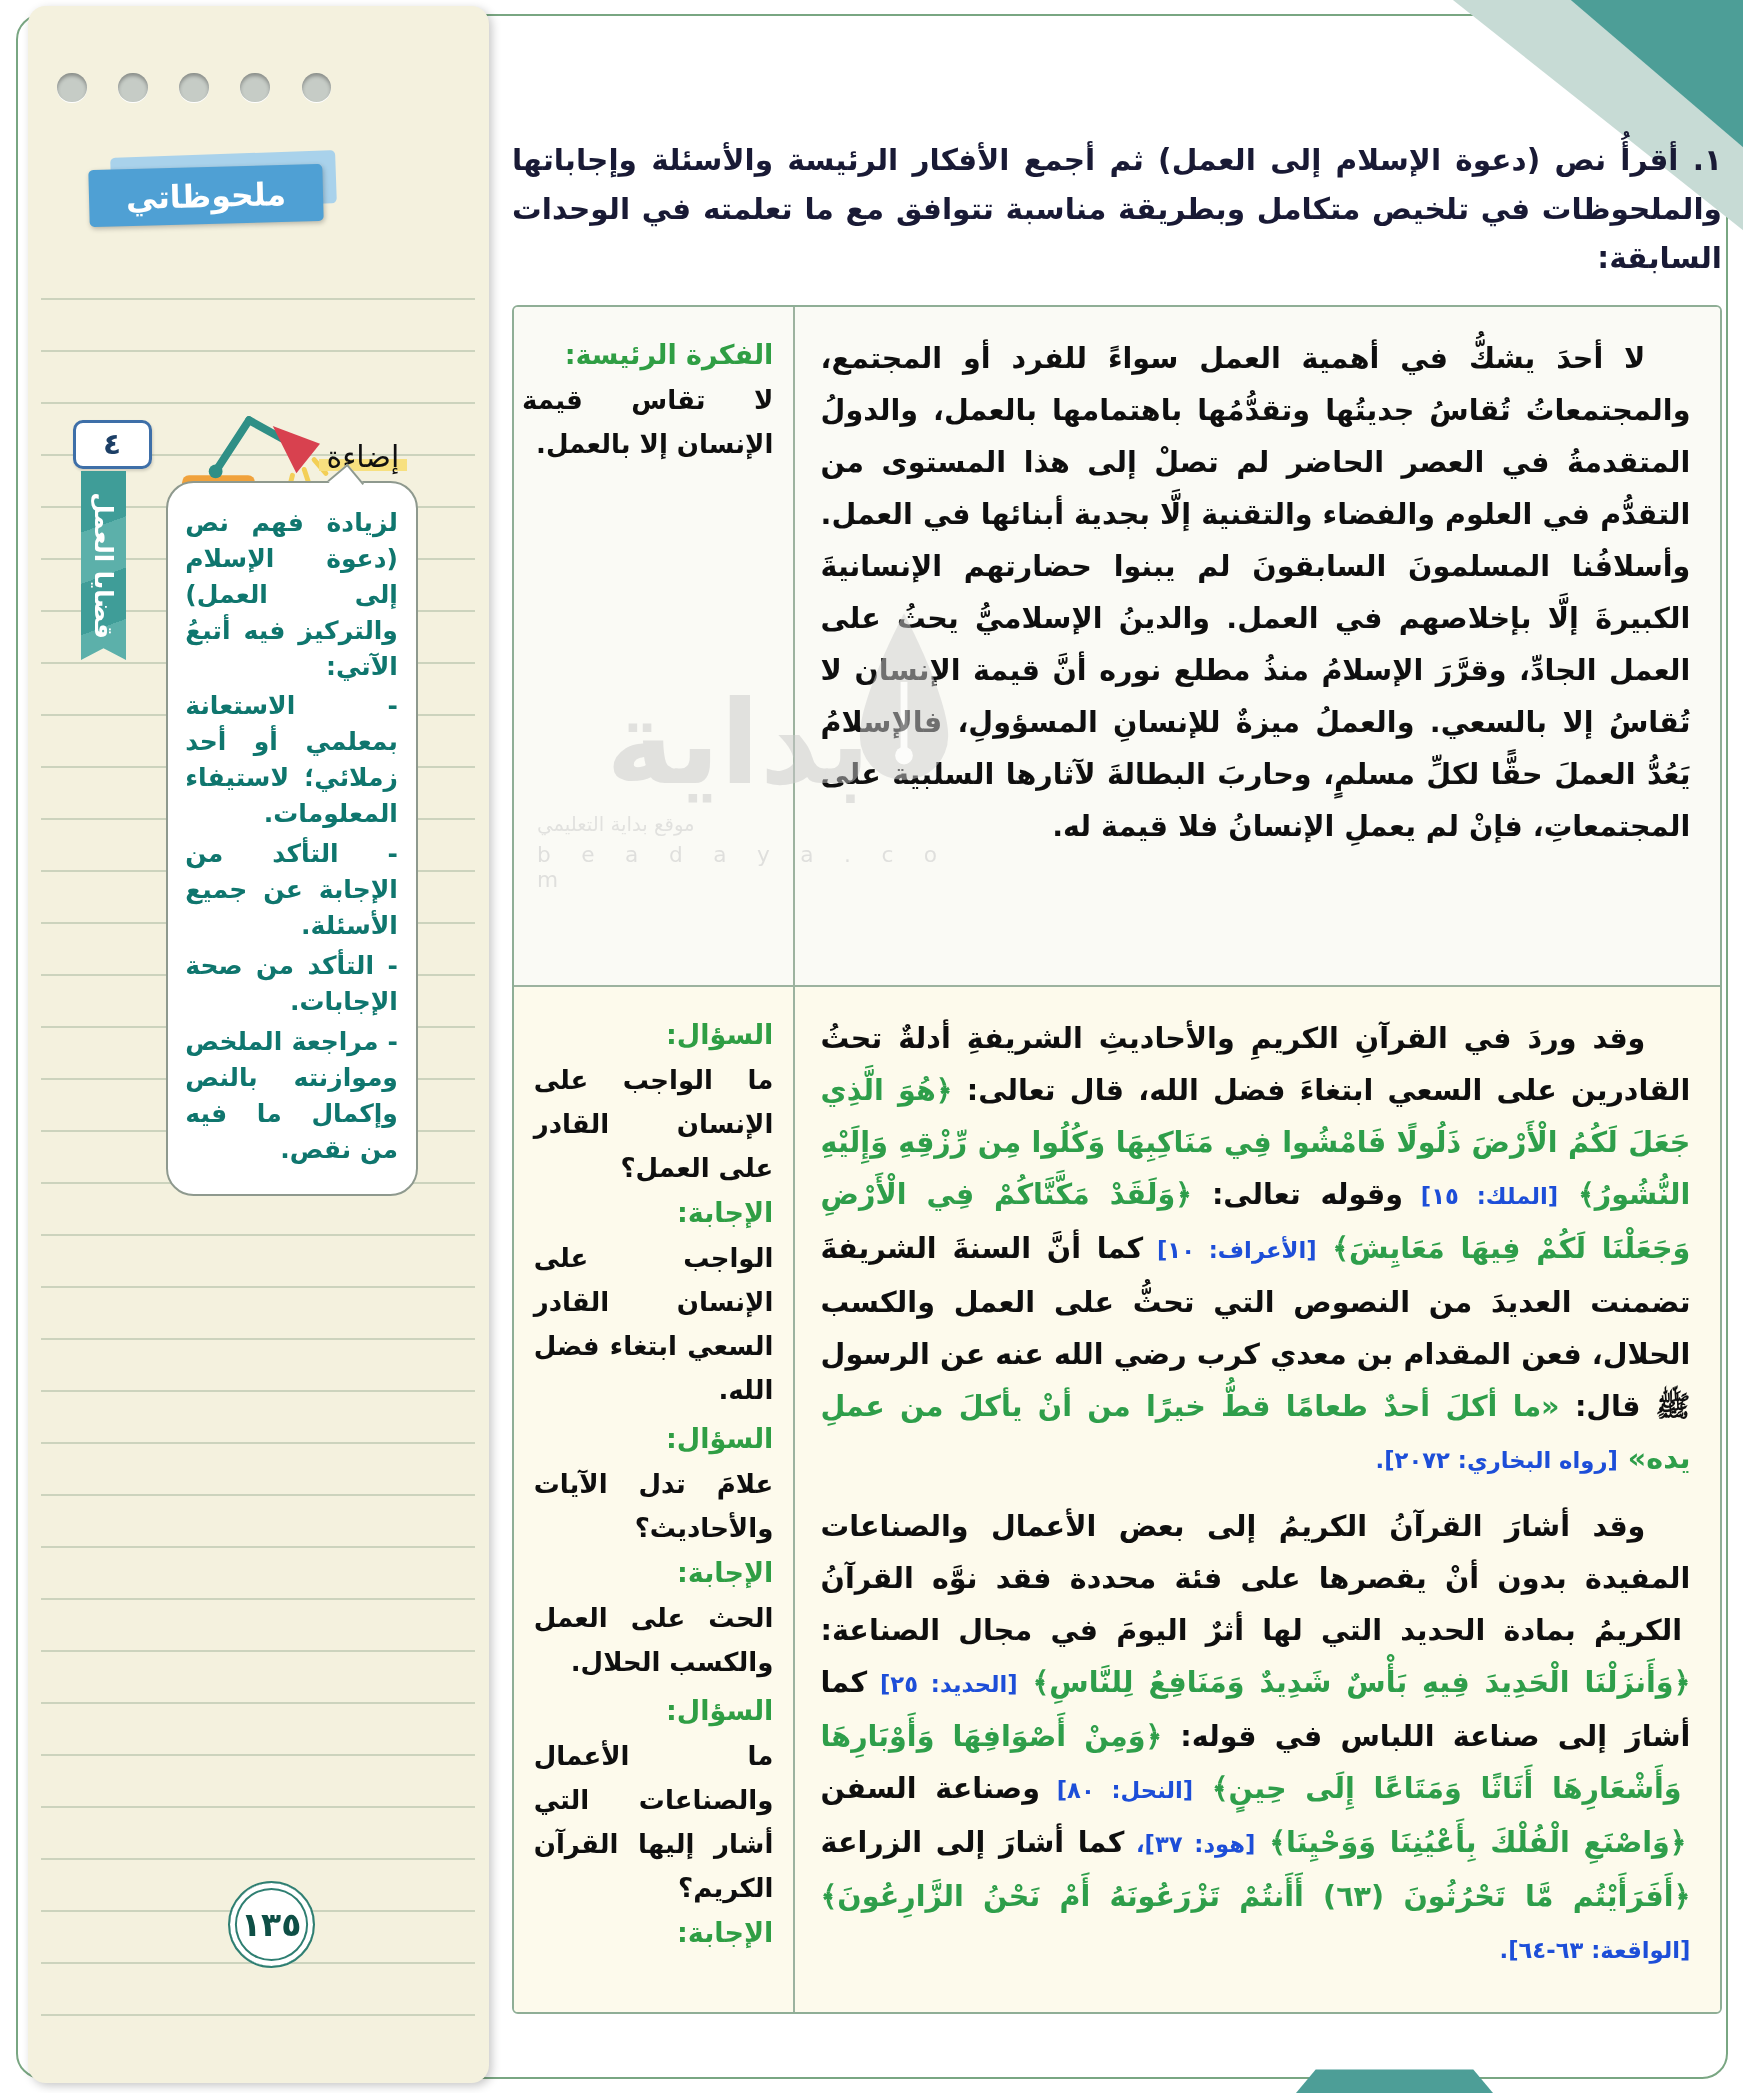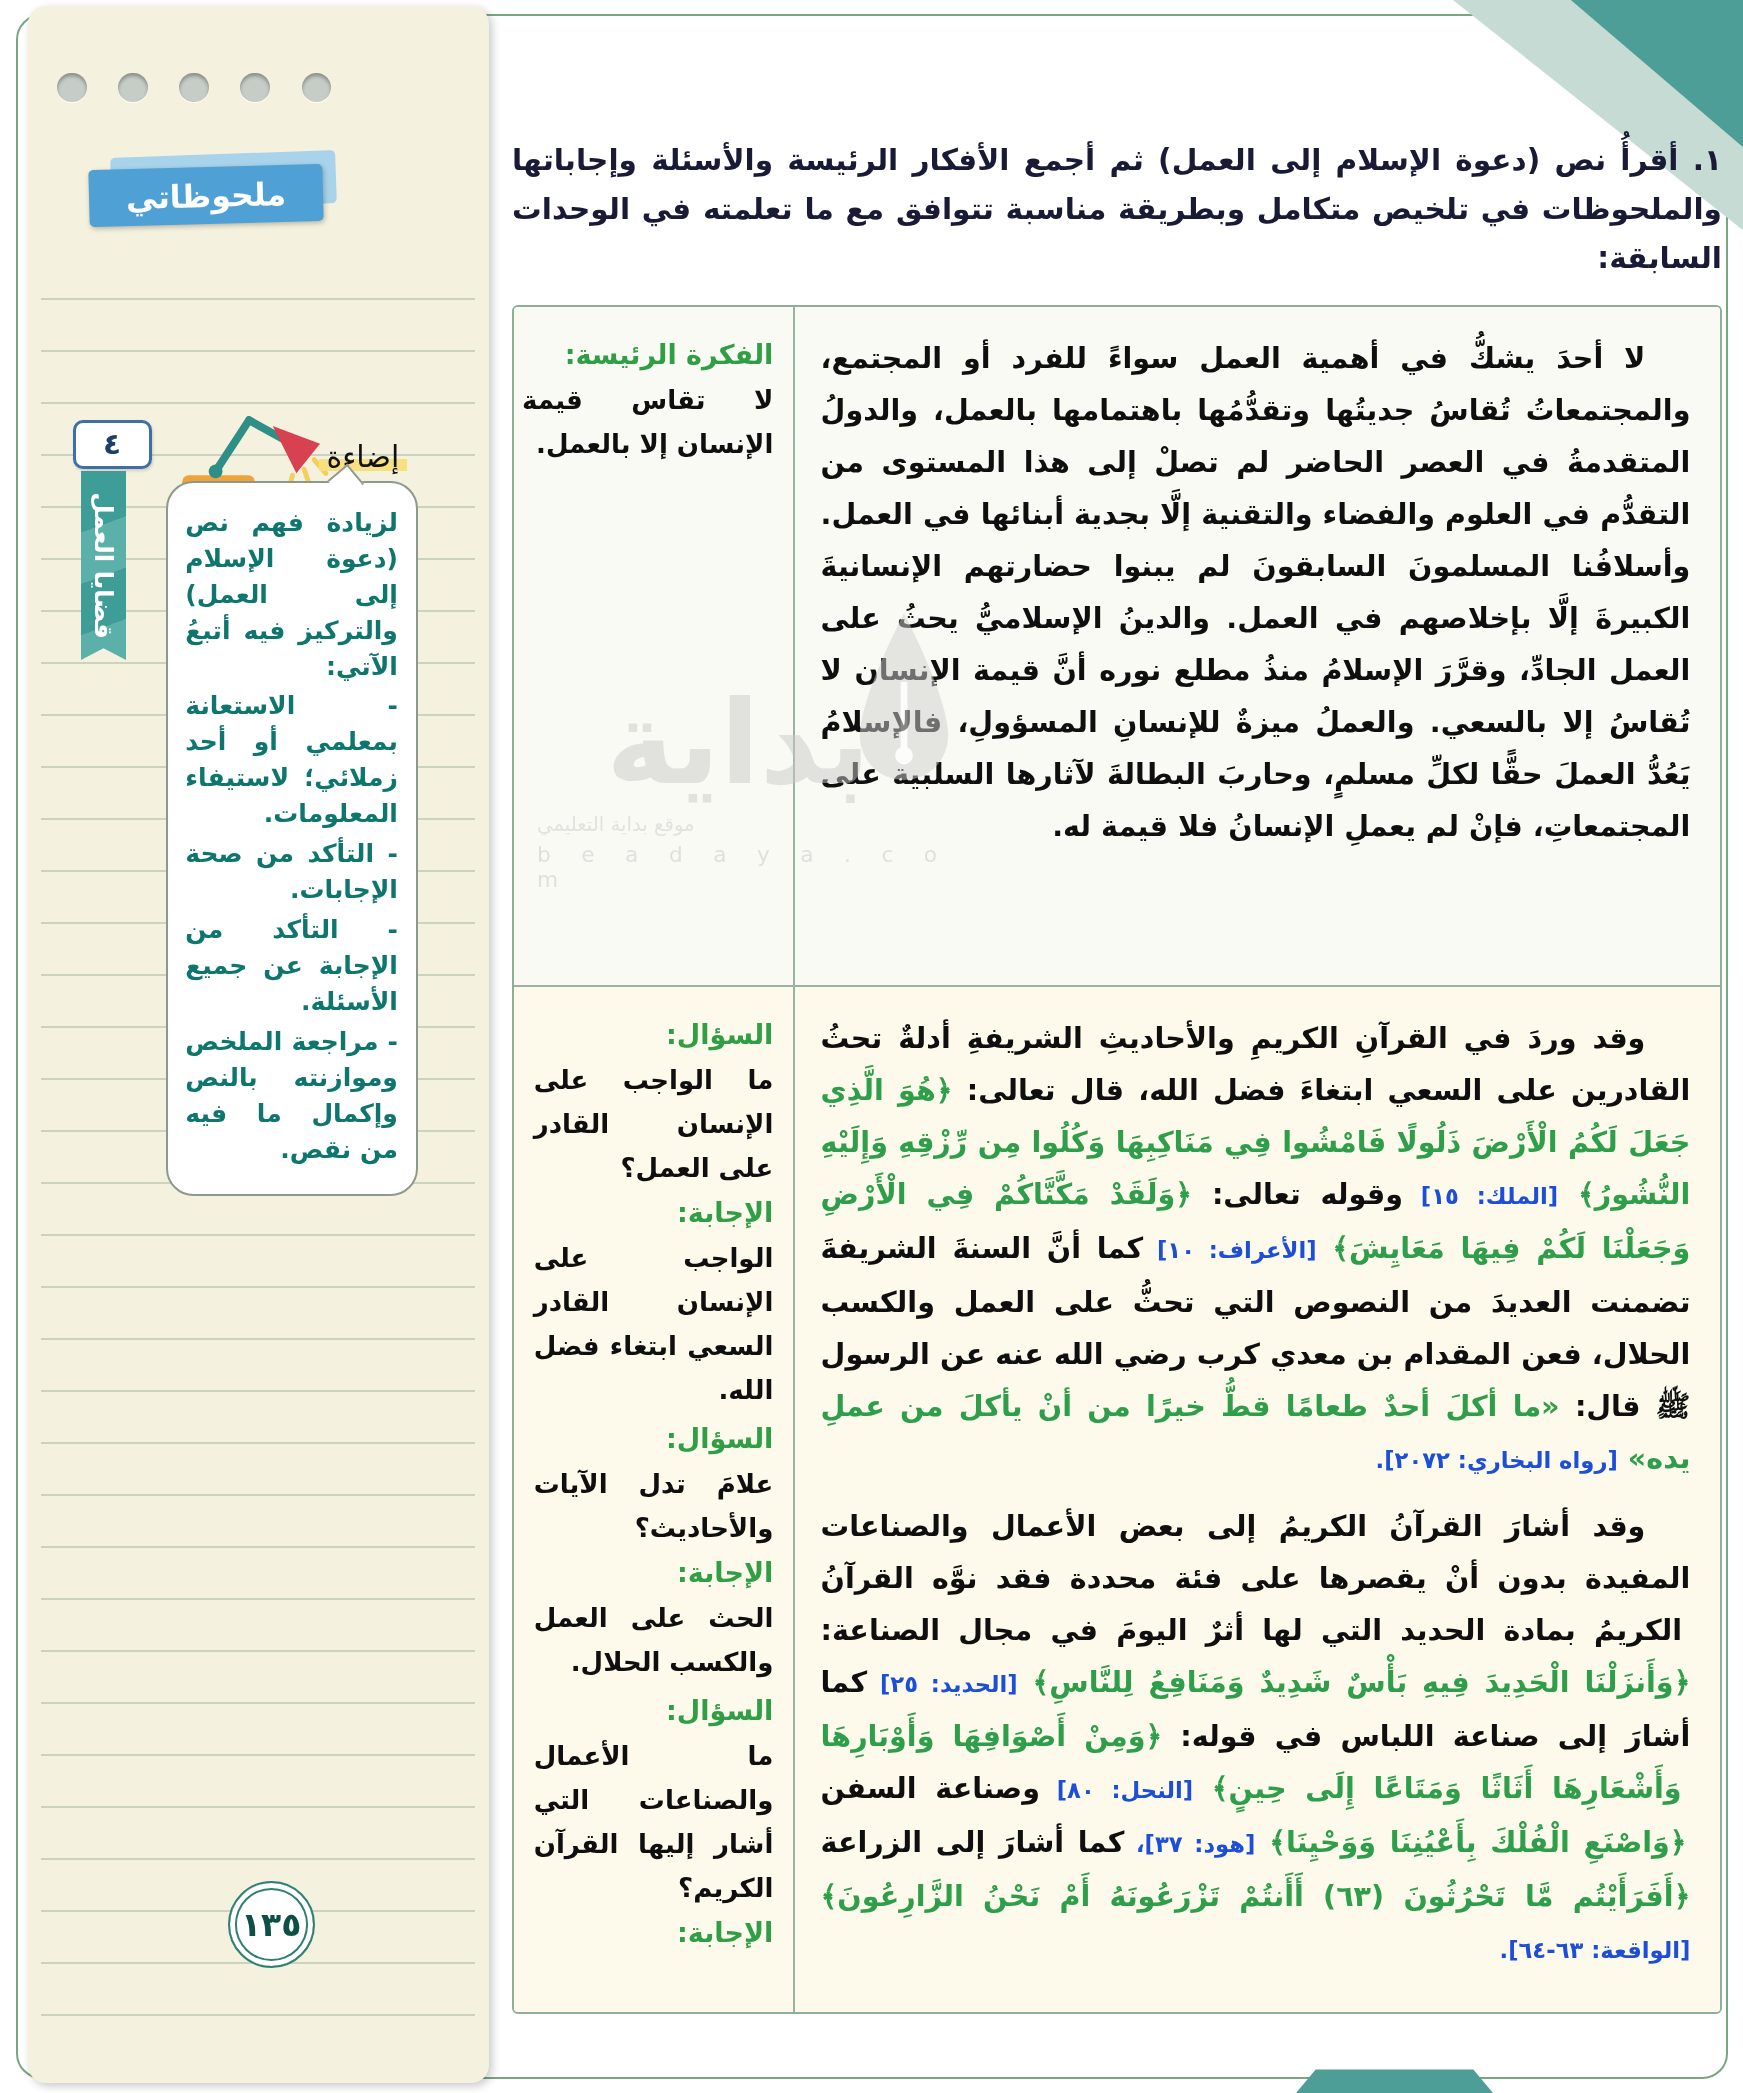--- a/index.html
+++ b/index.html
@@ -141,22 +141,22 @@
       <path d="M120 108 L116 124 M132 102 L138 120 M142 92 L154 106" stroke="#f3cf57" stroke-width="5" stroke-linecap="round"></path>
     </svg>
 
     <div class="idaah">
       <span>إضاءة</span>
     </div>
 
     <div class="bubble">
       <p>لزيادة فهم نص (دعوة الإسلام إلى العمل) والتركيز فيه أتبعُ الآتي:</p>
       <p>- الاستعانة بمعلمي أو أحد زملائي؛ لاستيفاء المعلومات.</p>
+      <p>- التأكد من الإجابة عن جميع الأسئلة.</p>
       <p>- التأكد من صحة الإجابات.</p>
-      <p>- التأكد من الإجابة عن جميع الأسئلة.</p>
       <p>- مراجعة الملخص وموازنته بالنص وإكمال ما فيه من نقص.</p>
     </div>
 
     <div class="page-circle">
       <span>١٣٥</span>
     </div>
   </aside>
 
   <div class="side-tab">
     <span>قضايا العمل</span>

